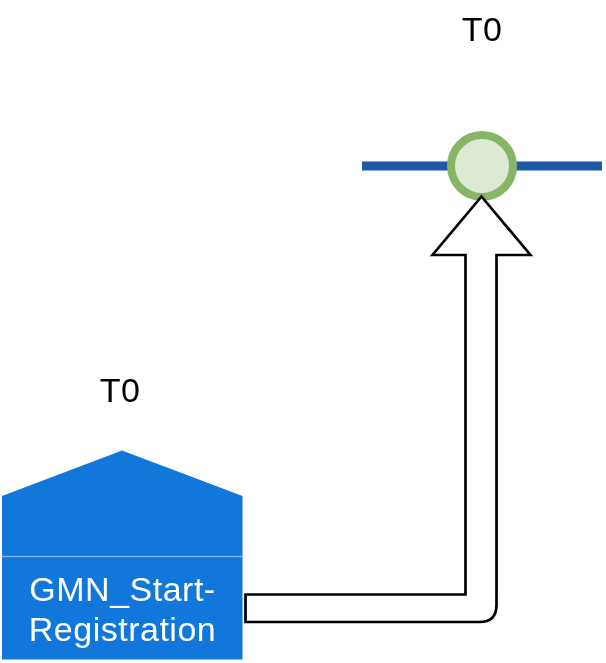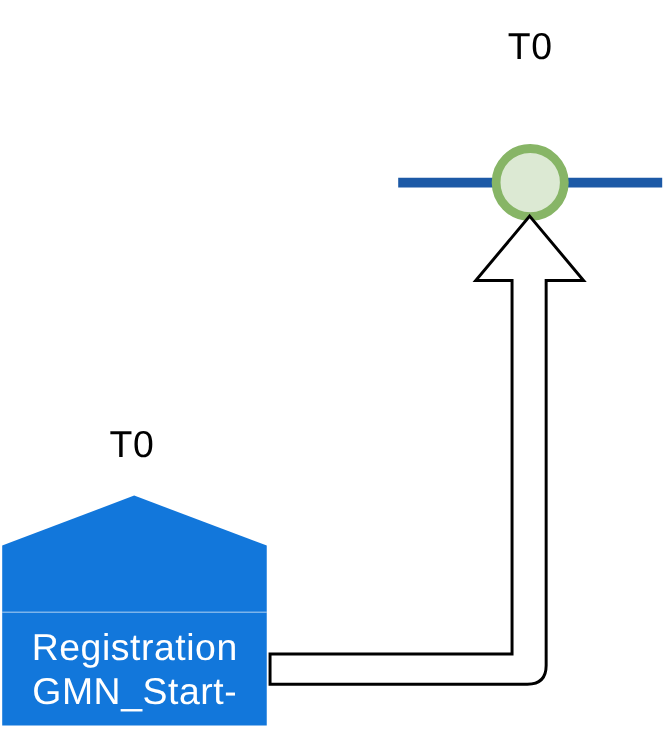--- a/index.html
+++ b/index.html
@@ -25,21 +25,20 @@
     height: 663px;
   }
   .label {
     position: absolute;
     font-size: 34px;
     line-height: 38px;
     letter-spacing: 0.5px;
     color: #000000;
     text-align: center;
     white-space: nowrap;
-    margin-top: 14px;
   }
   .label-t0-top {
     left: 412px;
     top: 10px;
     width: 140px;
   }
   .label-t0-task {
     left: 50px;
     top: 371px;
     width: 140px;
@@ -83,17 +82,17 @@
     <polygon points="2,496 122,450.5 242.5,496 242.5,659.5 2,659.5" fill="#1277DB"></polygon>
 
     <line x1="2" y1="556.5" x2="242.5" y2="556.5" stroke-width="1.4" stroke="rgba(255,255,255,0.45)"></line>
   </svg>
 
   <div class="label label-t0-top">T0</div>
 
   <div class="label label-t0-task">T0</div>
 
   <div class="task-text">
+    <div>GMN_Start-</div>
     <div>Registration</div>
-    <div>GMN_Start-</div>
   </div>
 
 </div>
 
 </body></html>

